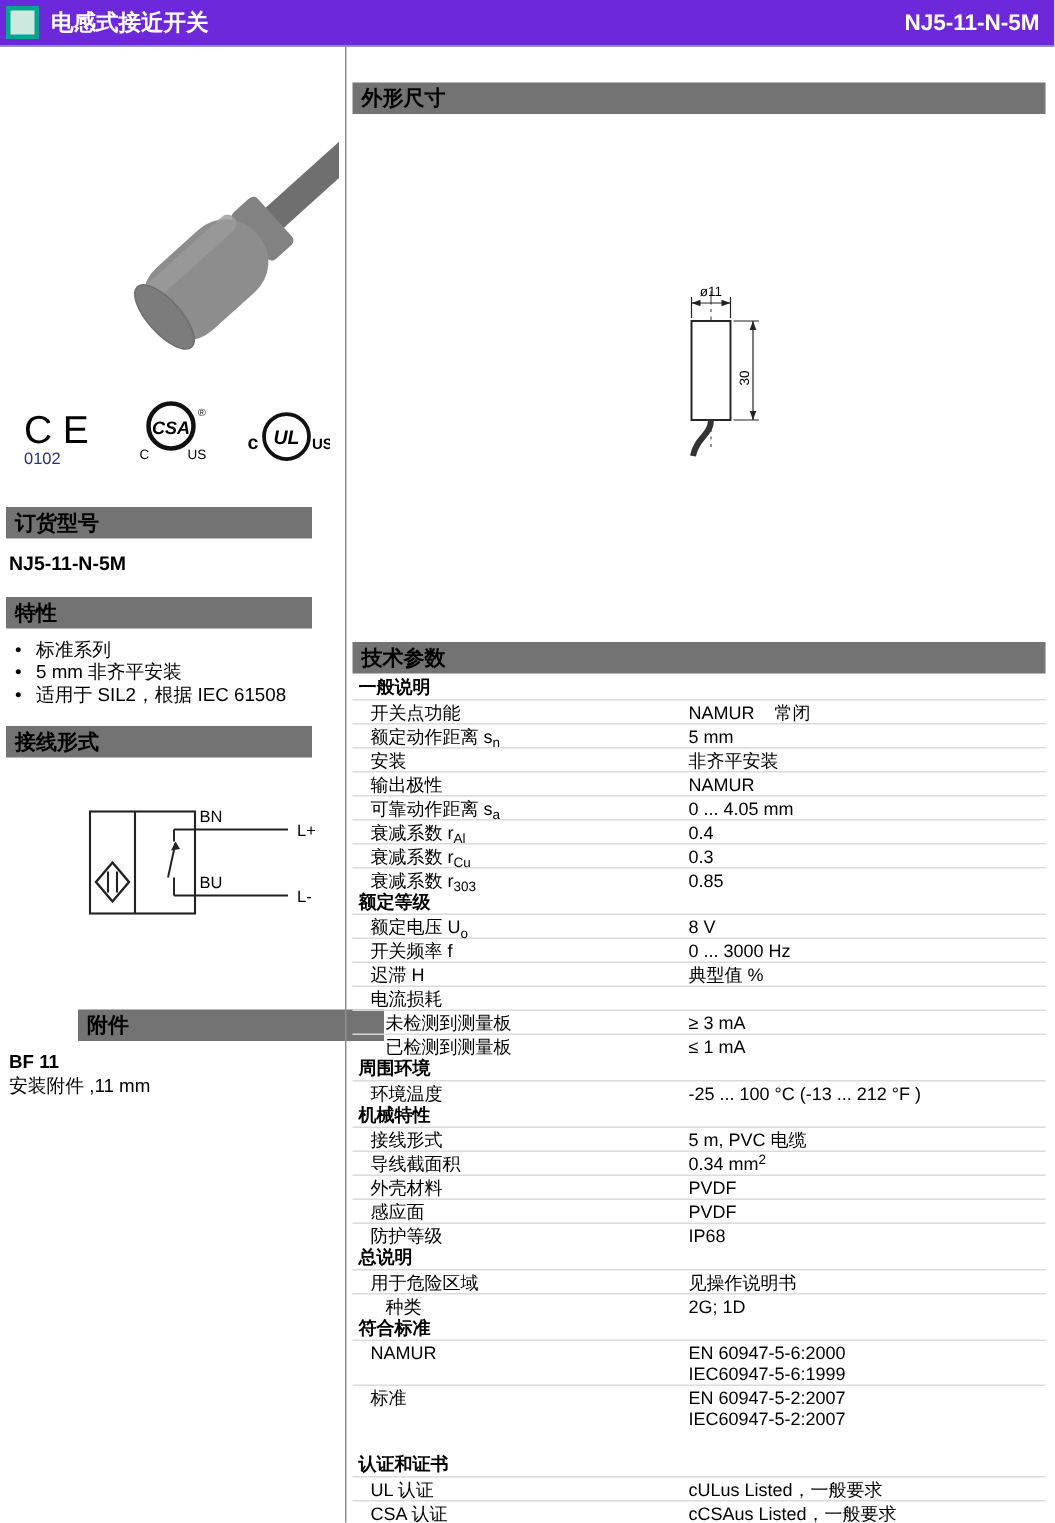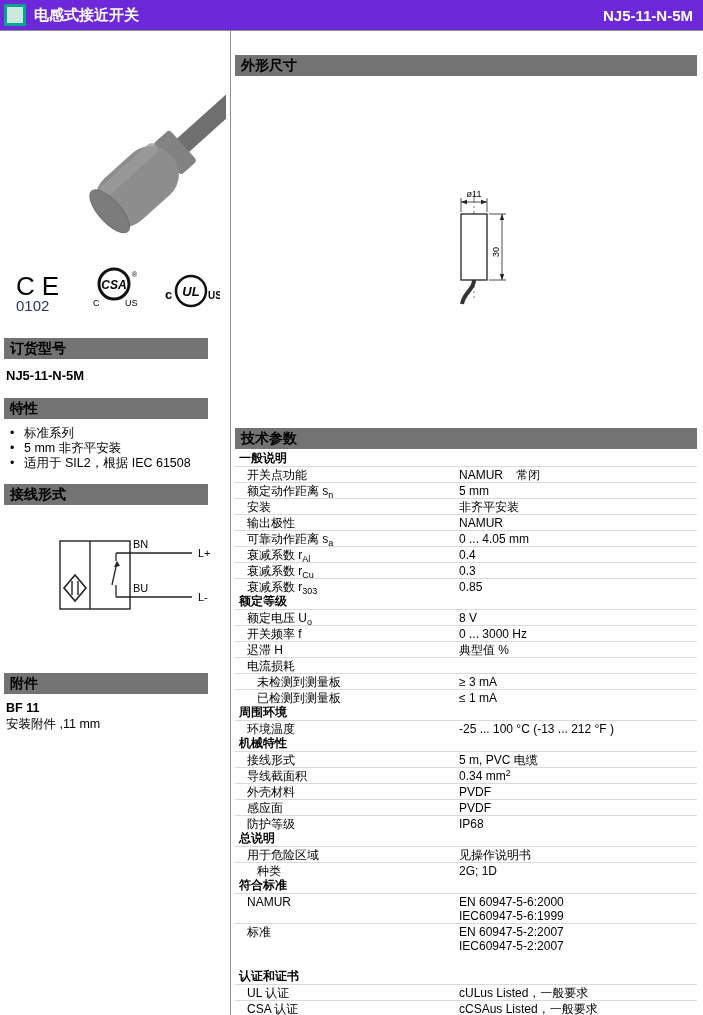--- a/index.html
+++ b/index.html
@@ -23,30 +23,30 @@
     line-height:21px; padding-left:6px; }
   .left-col .bar { width:204px; }
   .right-col .bar { width:462px; }
 
   
   .photo-wrap { margin-top:29px; width:222px; height:192px; }
   .logos { display:flex; align-items:flex-end; justify-content:space-between;
     margin:10px 10px 0 12px; height:52px; }
   .ce-mark { text-align:left; }
   .ce-letters { font-size:26px; line-height:24px; letter-spacing:7px; font-weight:500; }
-  .ce-code { font-size:15px; color:#28356a; line-height:16px; }
+  .ce-code { font-size:11px; color:#28356a; line-height:16px; }
   .order-bar { margin-top:24px; }
   .order-value { margin:9px 0 0 2px; font-weight:bold; font-size:13px; }
   .features-bar { margin-top:15px; }
   .features-list { list-style:none; margin:7px 0 0 4px; }
   .features-list li { padding-left:16px; position:relative; line-height:15px; font-size:12.5px; }
   .features-list li::before { content:"•"; position:absolute; left:2px; }
   .conn-bar { margin-top:13px; }
   .conn-diagram { margin:22px 0 0 26px; }
-  .acc-bar { margin-top:47px; }
+  .acc-bar { margin-top:47px;margin-left:48px; }
   .acc-name { margin:7px 0 0 2px; font-weight:bold; font-size:12.5px; }
   .acc-desc { margin:1px 0 0 2px; font-size:12.5px; }
 
   
   .dims-bar { margin-top:24px; }
   .drawing-area { height:352px; }
   .dim-svg { margin:110px 0 0 178px; }
 
   .tech-bar { }
   .tech-table { margin-top:2px; width:462px; }

